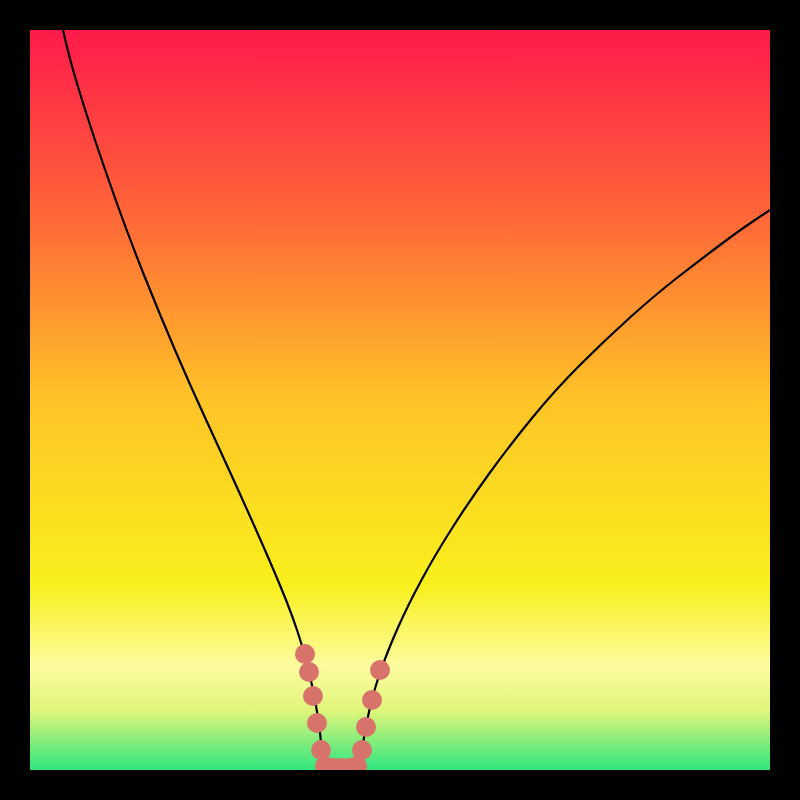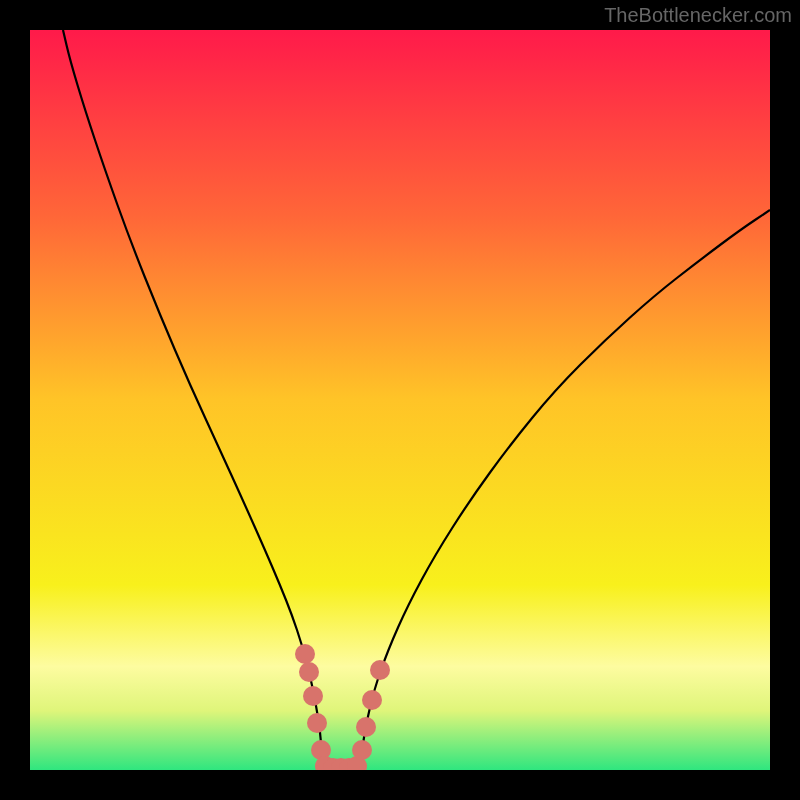--- a/index.html
+++ b/index.html
@@ -37,21 +37,20 @@
     z-index: 10;
   }
   svg {
     display: block;
   }
 </style>
 </head>
 <body>
 
 <div class="frame">
-  <div class="watermark">TheBottlenecker.com</div>
   <div class="plot-area">
     <svg id="chart-svg" width="740" height="740" viewBox="0 0 740 740">
       <defs>
         <linearGradient id="bg-grad" x1="0" y1="0" x2="0" y2="1">
             <stop offset="0%" stop-color="#ff1a4a"></stop>
             <stop offset="25%" stop-color="#ff6638"></stop>
             <stop offset="50%" stop-color="#ffc427"></stop>
             <stop offset="75%" stop-color="#f8f01c"></stop>
             <stop offset="86%" stop-color="#fdfca0"></stop>
             <stop offset="92%" stop-color="#dff57a"></stop>

